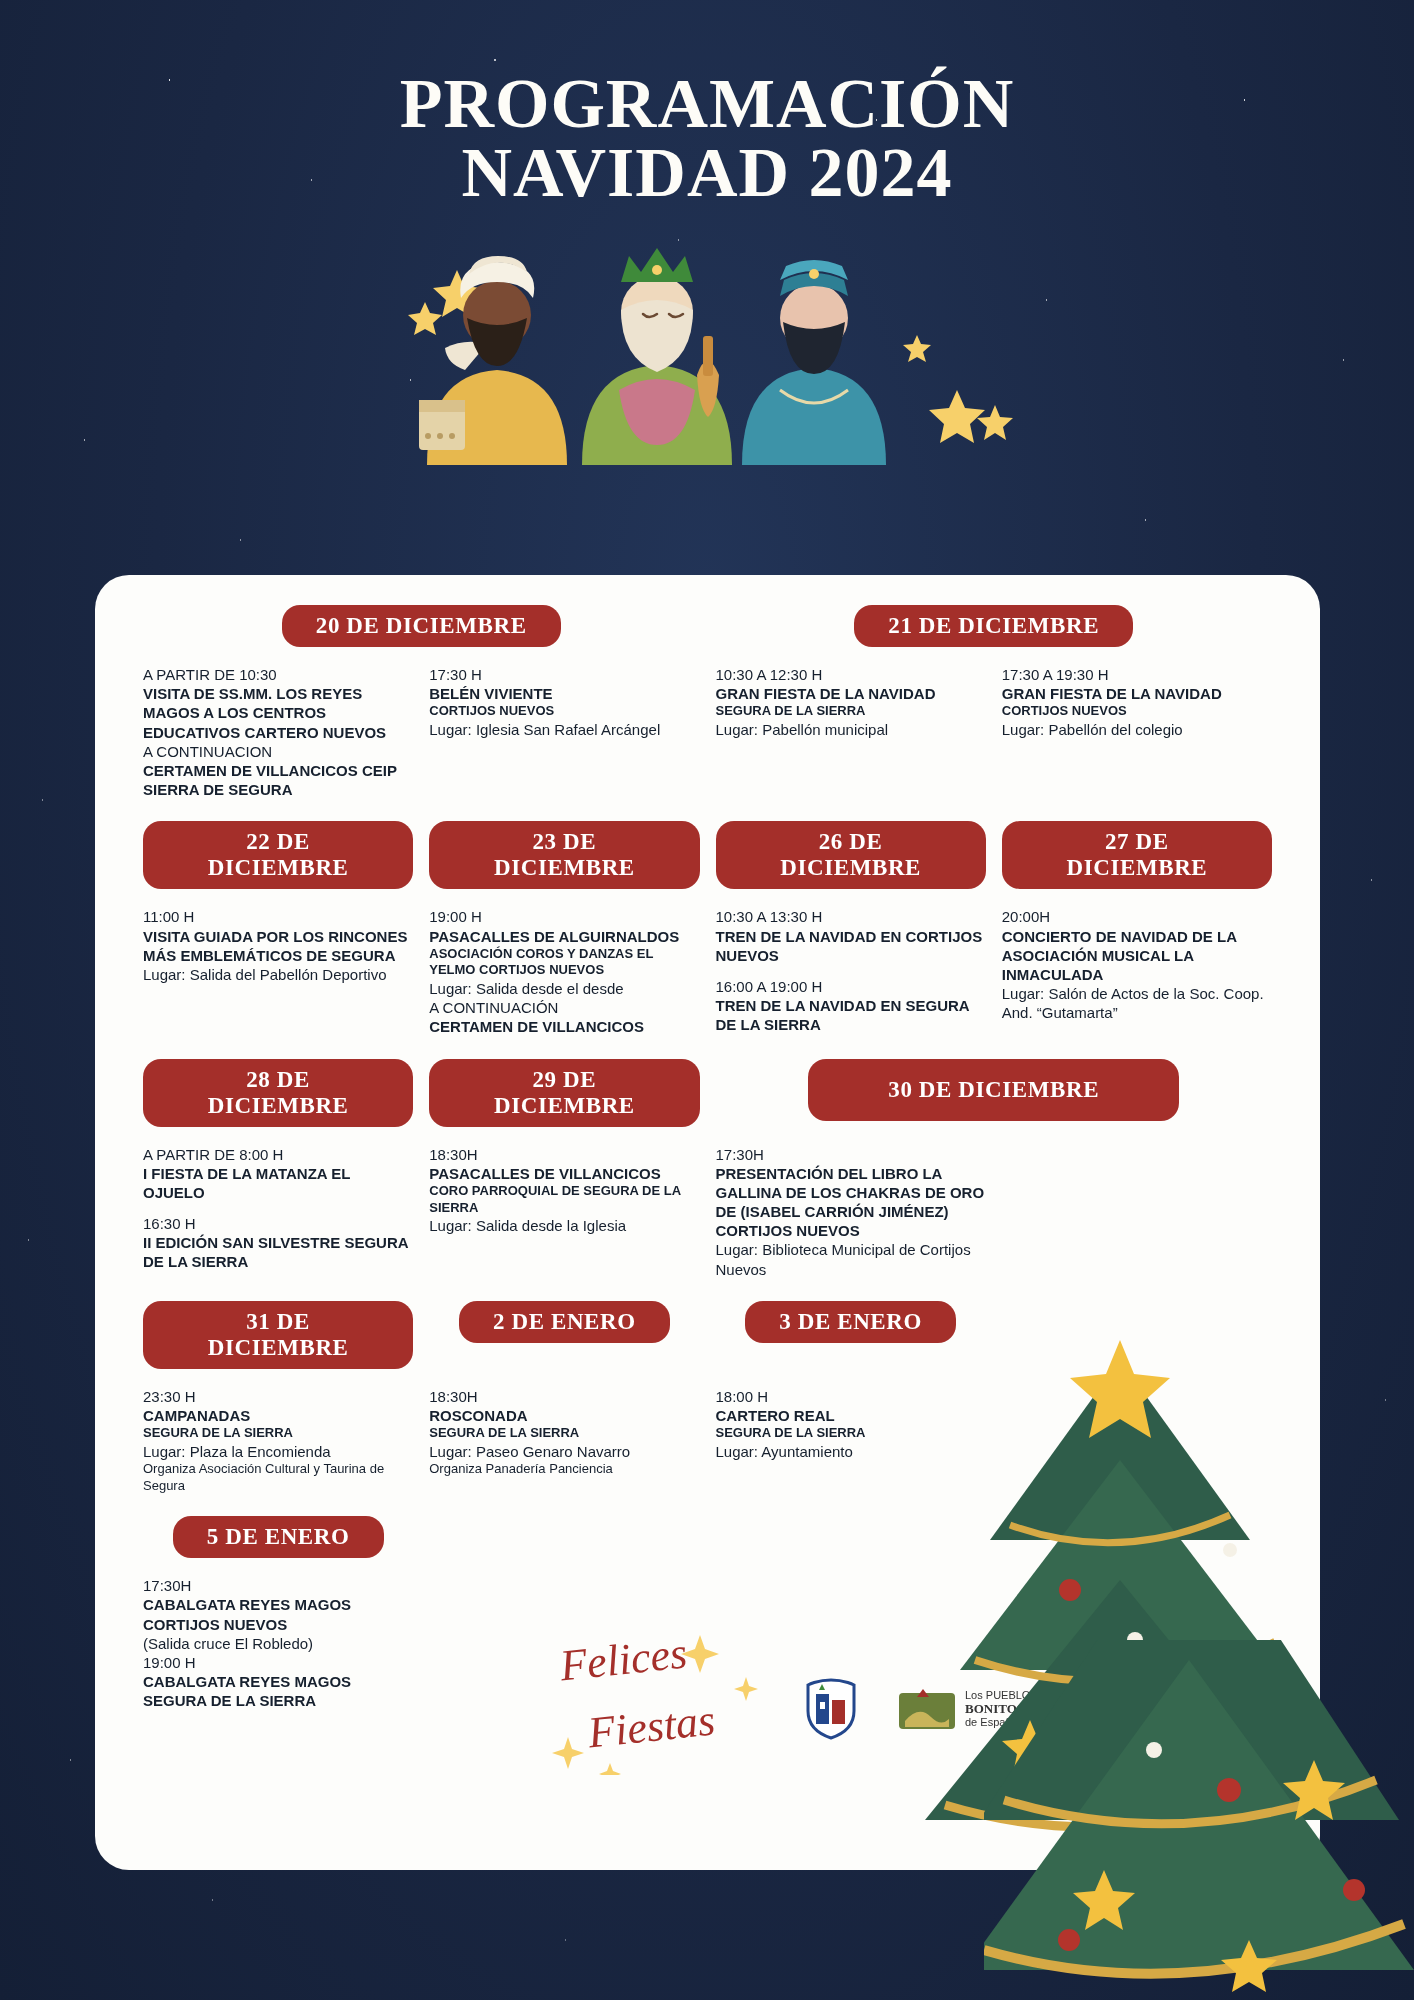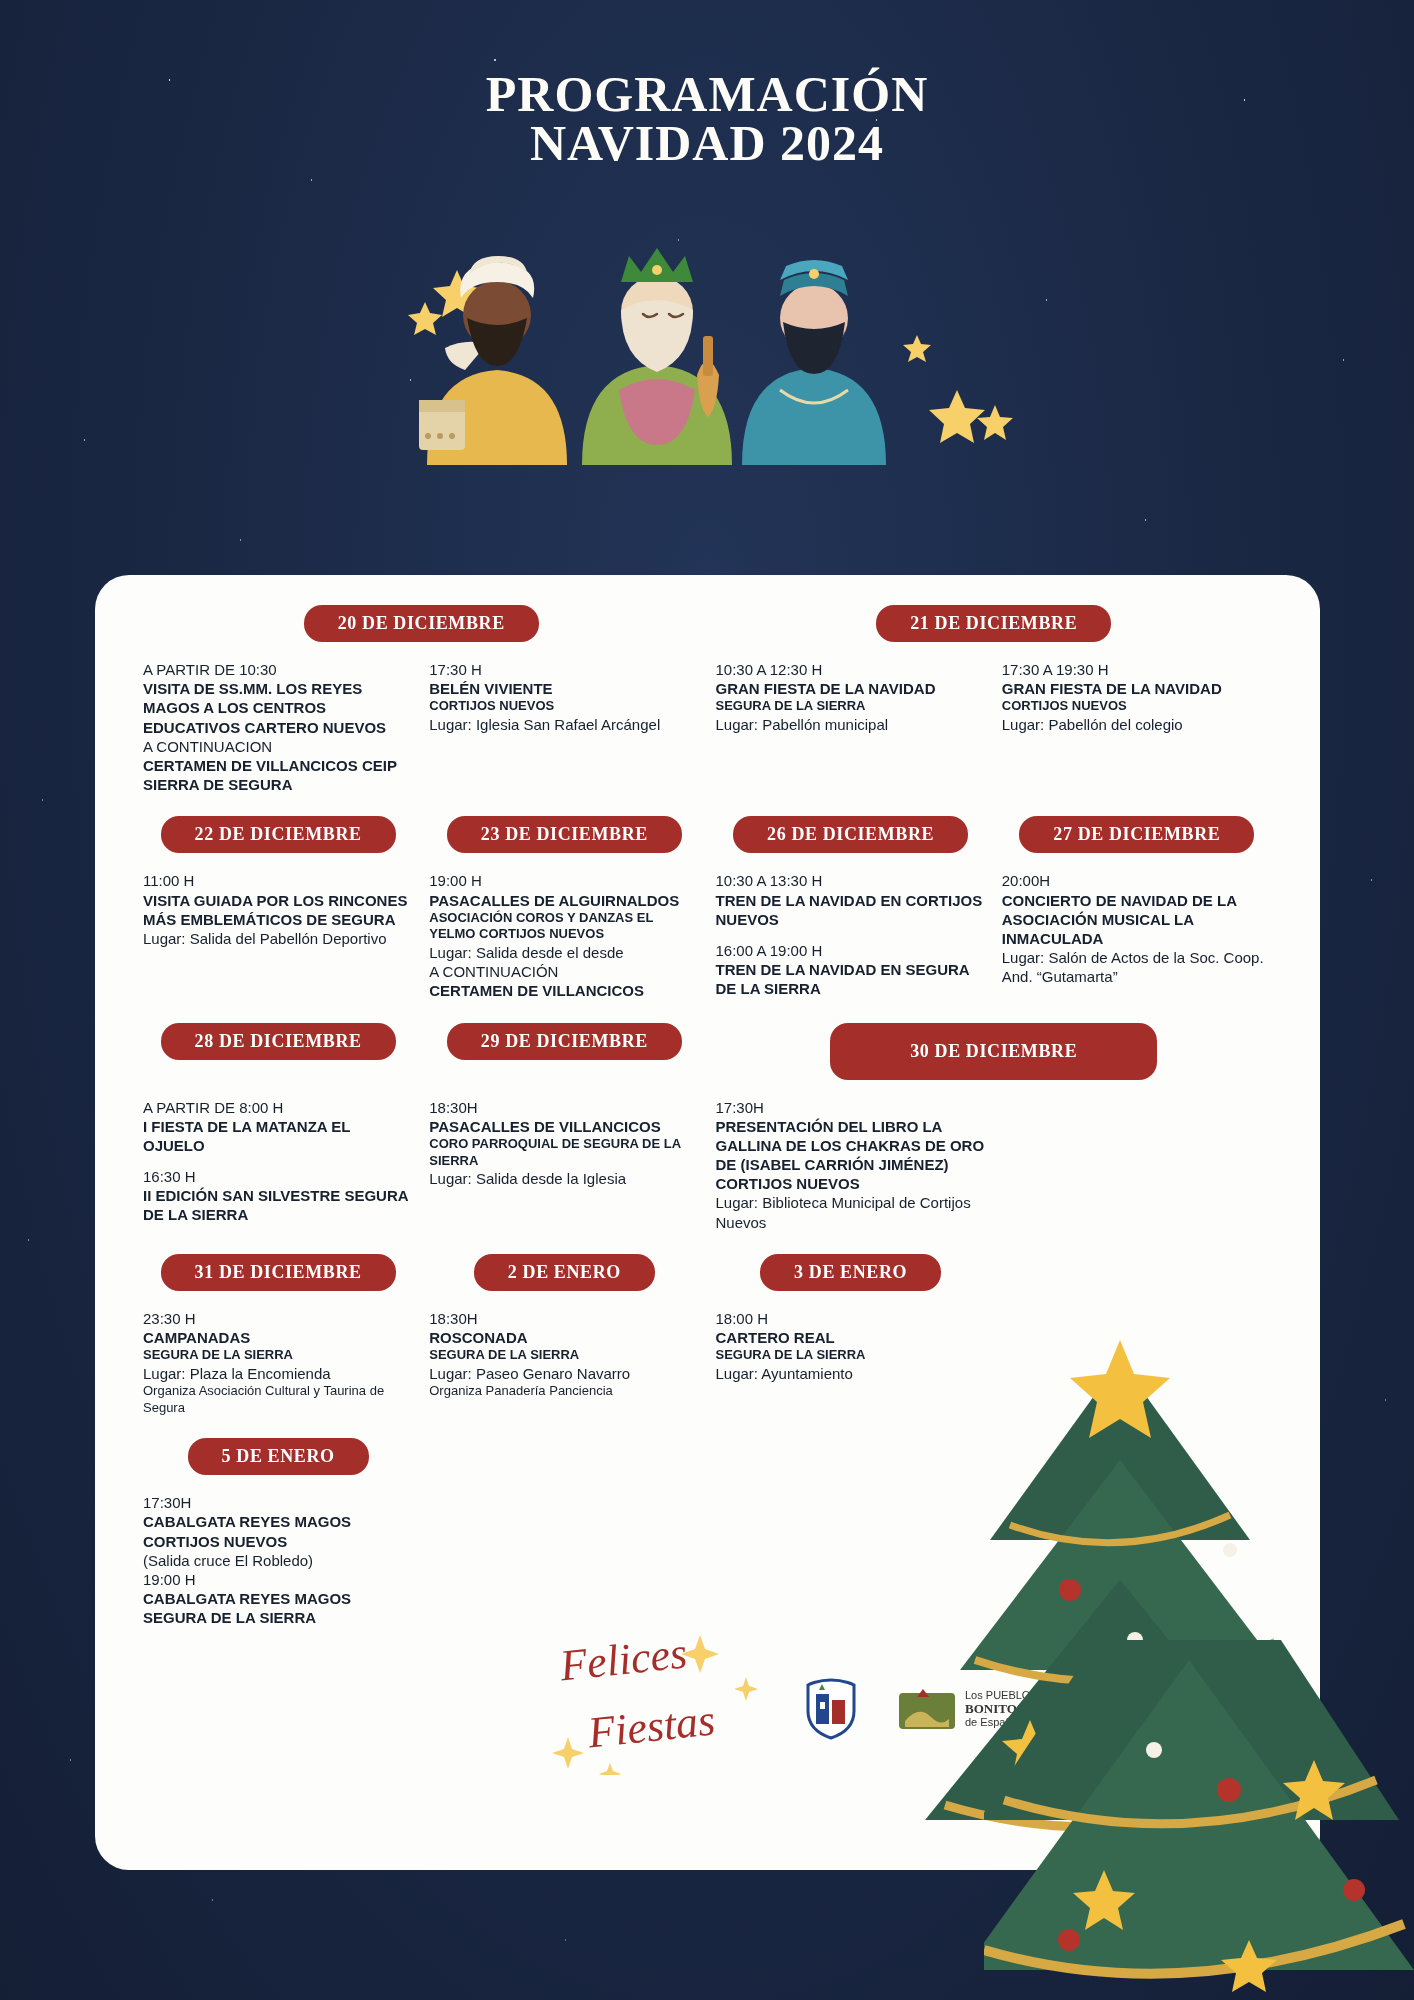--- a/index.html
+++ b/index.html
@@ -39,21 +39,21 @@
   }
 
   
   .title {
     position: absolute;
     top: 70px; left: 0; right: 0;
     text-align: center;
     color: #fdfcf7;
     font-family: "Liberation Serif", serif;
     font-weight: bold;
-    font-size: 50px;
+    font-size: 70px;
     line-height: 0.98;
     letter-spacing: 1px;
   }
   .title .l2 { display: block; }
 
   
   .kings { position: absolute; top: 240px; left: 50%; transform: translateX(-50%); width: 620px; height: 225px; }
 
   
   .card {
@@ -73,21 +73,21 @@
   .c4 { width: 25%; }
   .c2 { width: 50%; }
 
   .badge-wrap { text-align: center; margin-bottom: 14px; }
   .badge {
     display: inline-block;
     background: #a42f2a;
     color: #fff;
     font-family: "Liberation Serif", serif;
     font-weight: bold;
-    font-size: 18px;
+    font-size: 23px;
     letter-spacing: .6px;
     padding: 8px 34px;
     border-radius: 18px;
   }
   .badge.wide { padding: 18px 80px; }
 
   .ev { color: #16202e; font-size: 15px; line-height: 1.28; }
   .ev .time { font-weight: normal; }
   .ev .bold { font-weight: bold; }
   .ev .small { font-size: 13px; }

